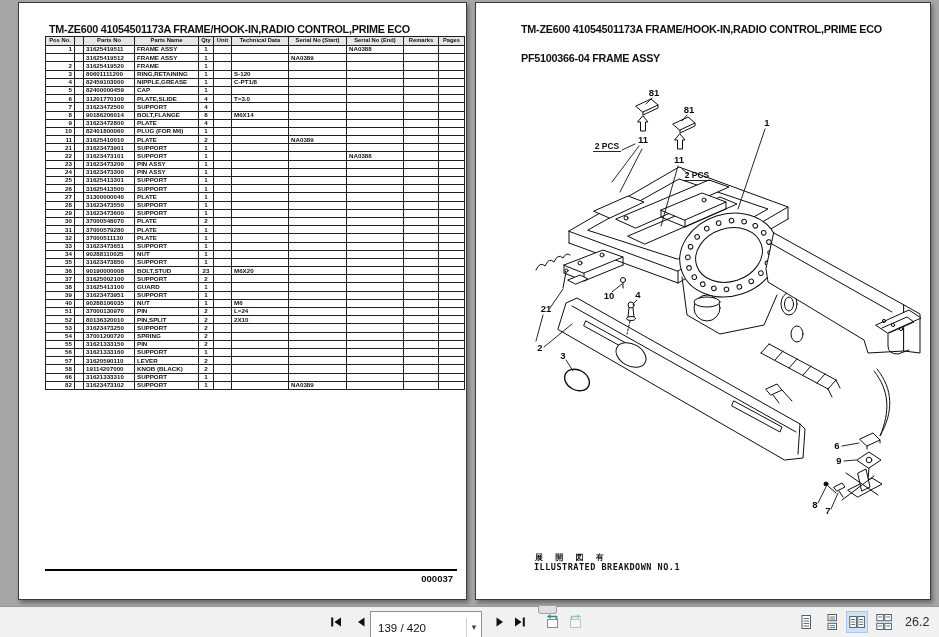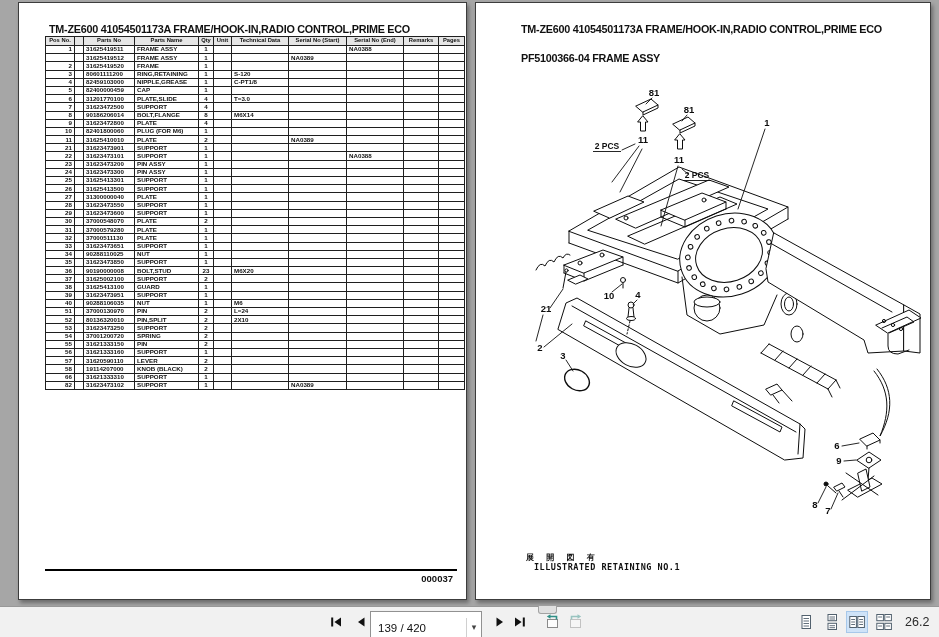--- a/index.html
+++ b/index.html
@@ -25,21 +25,21 @@
   table.parts th { background:#e6e6e6; font-size:5.8px; height:9px; text-align:center; font-weight:bold; }
   table.parts td { font-size:6.2px; height:8.2px; }
   table.parts td.c0 { text-align:right; padding-right:2px; }
   table.parts td.c2, table.parts td.c3, table.parts td.c5, table.parts td.c6,
   table.parts td.c7, table.parts td.c8 { text-align:left; padding-left:2px; }
   table.parts td.c4 { text-align:center; }
 
   .footer-line { position:absolute; left:26px; top:566px; width:412px; height:2px; background:#000; }
   .page-number { position:absolute; right:13px; top:570px; font-size:9.5px; font-weight:bold; color:#111; }
 
-  .footer-cjk { position:absolute; left:50px; top:549px; font-size:8px; font-weight:bold;
+  .footer-cjk { position:absolute; left:59px; top:549px; font-size:8px; font-weight:bold;
                 letter-spacing:5px; color:#111; }
   .footer-caption { position:absolute; left:58px; top:559px; font-size:8.5px; font-weight:bold;
                 font-family:"DejaVu Sans Mono",monospace; letter-spacing:.5px; color:#111; }
 
   svg.diagram { position:absolute; left:0; top:0; width:456px; height:598px; }
   svg.diagram .wf { fill:#fff; }
   svg.diagram .dlabel { font:bold 9.5px "Liberation Sans",sans-serif; fill:#0d0d0d;
                         text-anchor:middle; stroke:none; }
   svg.diagram .note { font-size:8.5px; }
   svg.diagram .dleader { stroke:#0d0d0d; stroke-width:.9; }
@@ -840,21 +840,21 @@
           <text x="64" y="348" class="dlabel">2</text>
           <text x="87" y="356" class="dlabel">3</text>
           <text x="361" y="446" class="dlabel">6</text>
           <text x="363" y="461" class="dlabel">9</text>
           <text x="339" y="505" class="dlabel">8</text>
           <text x="352" y="511" class="dlabel">7</text>
         </g>
     </svg>
 
     <div class="footer-cjk">展 開 図 有</div>
-    <div class="footer-caption">ILLUSTRATED RETAINING NO.1</div>
+    <div class="footer-caption">ILLUSTRATED BREAKDOWN NO.1</div>
   </div>
 </div>
 
 <div class="toolbar">
   <div class="tb-notch"></div>
 
   <button class="tb-btn" style="left:325px">
     <svg width="14" height="14" viewBox="0 0 14 14">
       <rect x="2.2" y="2.5" width="2" height="9" fill="#111"></rect>
       <path d="M12 2.5 L5.4 7 L12 11.5 Z" fill="#111"></path>

